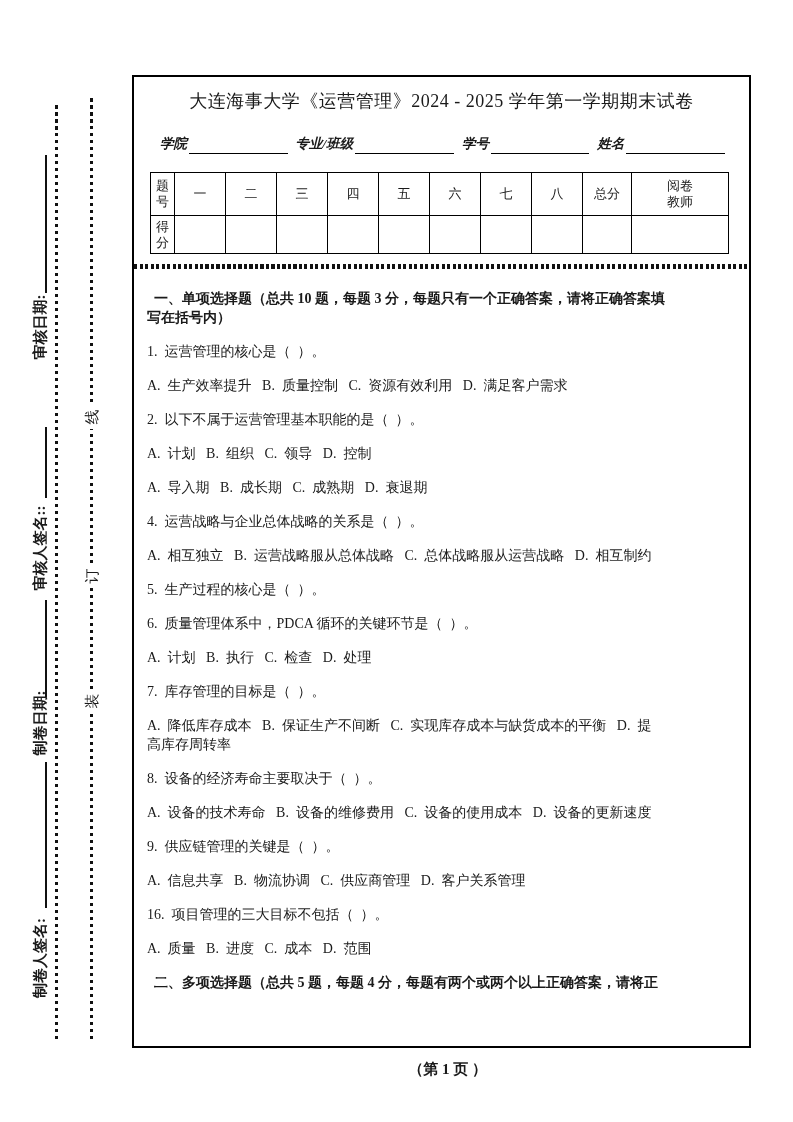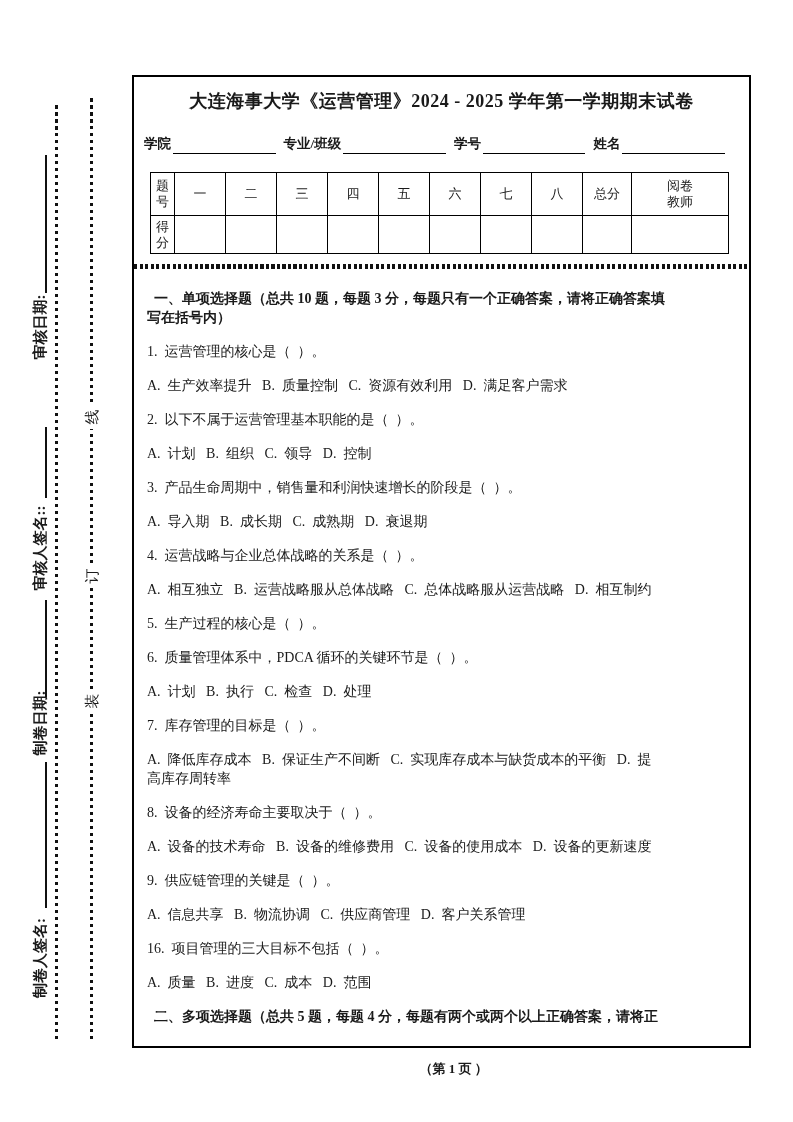--- a/index.html
+++ b/index.html
@@ -21,46 +21,46 @@
     position:absolute;left:82px;width:20px;height:19px;line-height:19px;
     transform:rotate(-90deg);transform-origin:0 0;
     font-size:15px;background:#ffffff;text-align:center;padding:1px 2px;
   }
   
   .sheet{
     position:absolute;left:132px;top:75px;width:619px;height:973px;
     border:2px solid #000;box-sizing:border-box;overflow:hidden;
   }
   .exam-title{
-    margin-top:12px;text-align:center;font-size:18px;font-weight:bold;
+    margin-top:12px;text-align:center;font-size:18px;font-weight:normal;
     white-space:nowrap;letter-spacing:0.5px;
   }
-  .fields{display:flex;align-items:flex-end;margin:22px 24px 0 10px;font-size:13.5px;font-weight:bold;}
+  .fields{display:flex;align-items:flex-end;margin:22px 24px 0 26px;font-size:13.5px;font-weight:bold;font-style:italic;}
   .fields .lbl{white-space:nowrap;padding:0 2px 1px 0;}
   .fields .blank{flex-grow:1;border-bottom:1.5px solid #000;height:16px;margin-right:8px;}
   .fields .blank.last{margin-right:0;}
   
   table.score{border-collapse:collapse;margin:18px 0 0 16px;table-layout:fixed;}
   table.score td{
     border:1.5px solid #000;text-align:center;vertical-align:middle;
     font-size:13px;white-space:pre-wrap;line-height:16px;padding:0;
   }
   tr.r1 td{height:42px;}
   tr.r2 td{height:37px;}
   .dotsep{
     position:absolute;left:0;right:0;top:187px;height:4.5px;
     background-image:repeating-linear-gradient(90deg,#111 0 3px,transparent 3px 5.5px);
   }
   
   .content{position:absolute;left:0;right:0;top:212px;padding:0 11px 0 13px;}
   .para{font-size:14px;line-height:19px;margin:0 0 15px 0;white-space:pre-wrap;}
   .para.heading{text-indent:7px;font-weight:bold;}
   .footer{
-    position:absolute;left:144px;top:1060px;width:619px;text-align:center;
-    font-size:13px;font-weight:bold;font-family:Liberation Serif, serif;
+    position:absolute;left:138px;top:1060px;width:619px;text-align:center;
+    font-size:15px;font-weight:bold;font-family:Liberation Serif, serif;
   }
 </style>
 </head>
 <body>
 
 <div class="page">
 
   <div>
     <div class="vdot outer"></div>
     <div class="vdot inner"></div>
@@ -146,21 +146,20 @@
 
     <div class="dotsep"></div>
 
     <div class="content">
         <div class="para heading">一、单项选择题（总共 10 题，每题 3 分，每题只有一个正确答案，请将正确答案填
 写在括号内）</div>
         <div class="para">1.  运营管理的核心是（  ）。</div>
         <div class="para">A.  生产效率提升   B.  质量控制   C.  资源有效利用   D.  满足客户需求</div>
         <div class="para">2.  以下不属于运营管理基本职能的是（  ）。</div>
         <div class="para">A.  计划   B.  组织   C.  领导   D.  控制</div>
-        <div class="para">3.  产品生命周期中，销售量和利润快速增长的阶段是（  ）。</div>
         <div class="para">A.  导入期   B.  成长期   C.  成熟期   D.  衰退期</div>
         <div class="para">4.  运营战略与企业总体战略的关系是（  ）。</div>
         <div class="para">A.  相互独立   B.  运营战略服从总体战略   C.  总体战略服从运营战略   D.  相互制约</div>
         <div class="para">5.  生产过程的核心是（  ）。</div>
         <div class="para">6.  质量管理体系中，PDCA 循环的关键环节是（  ）。</div>
         <div class="para">A.  计划   B.  执行   C.  检查   D.  处理</div>
         <div class="para">7.  库存管理的目标是（  ）。</div>
         <div class="para">A.  降低库存成本   B.  保证生产不间断   C.  实现库存成本与缺货成本的平衡   D.  提
 高库存周转率</div>
         <div class="para">8.  设备的经济寿命主要取决于（  ）。</div>

